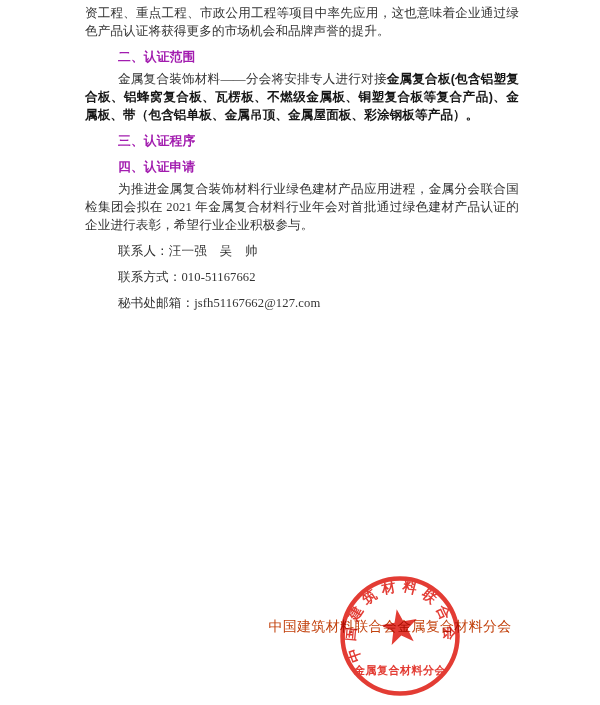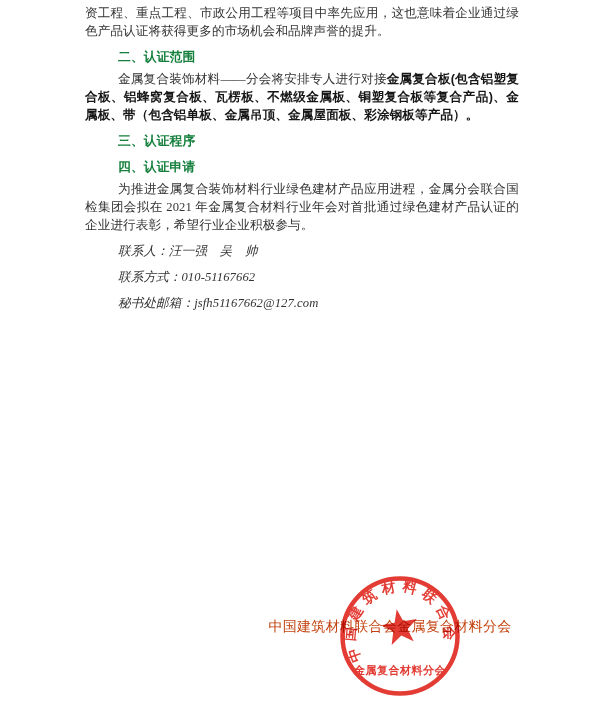--- a/index.html
+++ b/index.html
@@ -22,29 +22,29 @@
     letter-spacing: 0.1px;
   }
   .para { margin: 0; text-indent: 33px; }
   .para.no-indent { text-indent: 0; }
   .heading {
     margin: 8px 0 4px 0;
     text-indent: 33px;
     font-size: 12.8px;
     font-weight: bold;
     font-family: "Liberation Sans", sans-serif;
-    color: #15803d;
+    color: #a21caf;
     text-align: left;
   }
   .bold-run {
     font-weight: bold;
     font-family: "Liberation Sans", sans-serif;
     color: #171717;
   }
-  .contact { margin-top: 8px; text-align: left; font-style: italic; }
+  .contact { margin-top: 8px; text-align: left; }
   .signature {
     position: absolute;
     left: 262px; top: 618px;
     width: 256px;
     text-align: center;
     color: #c2410c;
   }
   .signature .org {
     font-size: 14px;
     line-height: 17px;

